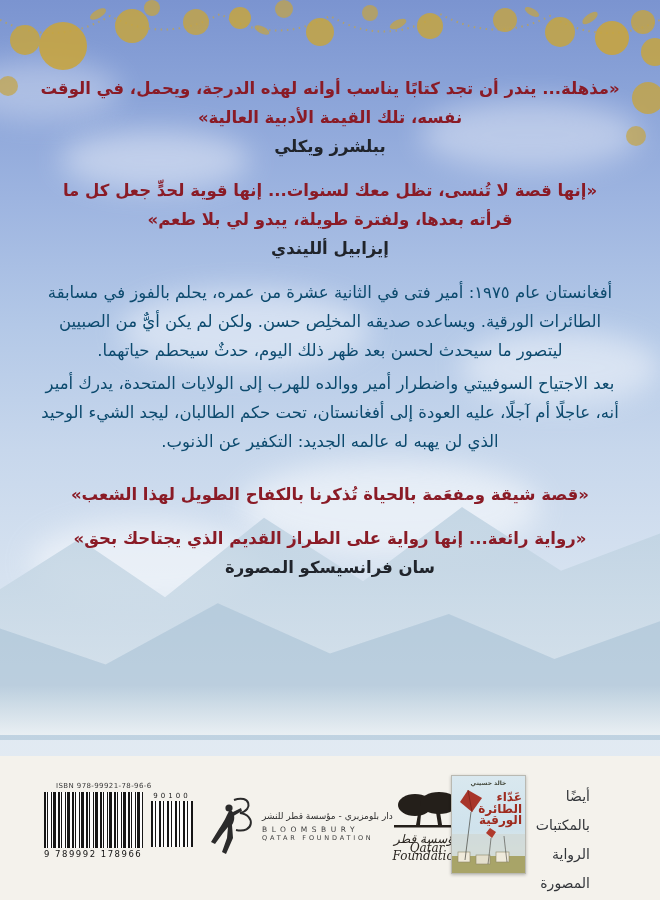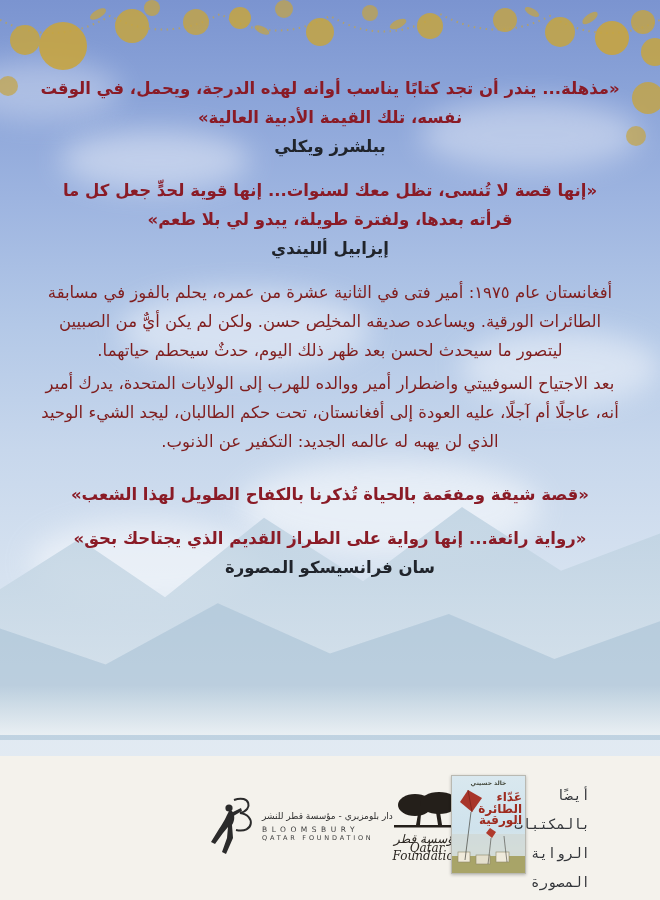--- a/index.html
+++ b/index.html
@@ -30,21 +30,21 @@
 
   
   .ornaments{position:absolute;left:0;top:0;width:660px;height:175px;z-index:1;}
 
   
   .content{position:absolute;left:40px;right:40px;top:74px;z-index:2;
            direction:rtl;text-align:center;}
   .q-text{color:#8a1b26;font-weight:bold;font-size:16.5px;line-height:29px;}
   .q-attr{color:#20242b;font-weight:bold;font-size:16.5px;line-height:29px;}
   .quote{margin-bottom:15px;}
-  .synopsis{color:#7f1d1d;font-size:16.5px;line-height:29px;margin-bottom:4px;}
+  .synopsis{color:#0c4a6e;font-size:16.5px;line-height:29px;margin-bottom:4px;}
   .syn-wrap{margin-bottom:24px;}
 
   
   .banner{position:absolute;left:0;top:727px;width:660px;height:29px;z-index:3;
     background:linear-gradient(180deg,#6f0f16 0%,#9c1a22 35%,#a81f27 70%,#8c151d 100%);
     display:flex;align-items:center;justify-content:center;}
   .banner span{color:#f4ebe7;font-size:13px;font-weight:bold;letter-spacing:3px;}
 
   
   .bottom{position:absolute;left:0;top:756px;width:660px;height:144px;z-index:3;
@@ -79,21 +79,21 @@
     background:linear-gradient(180deg,#d9e8ef 0%,#cfe2ec 55%,#dfe9e6 75%,#d6d4b9 100%);
     border:1px solid #b9b9b2;box-shadow:0 1px 3px rgba(0,0,0,.25);overflow:hidden;}
   .thumb-author{position:absolute;left:0;right:0;top:3px;text-align:center;
     font-size:6px;color:#43483b;font-weight:bold;}
   .thumb-title{position:absolute;right:3px;top:16px;text-align:right;direction:rtl;
     color:#9e2b1f;font-weight:bold;font-size:12px;line-height:11.5px;}
   .thumb svg{position:absolute;left:0;top:0;}
 
   
   .side-note{position:absolute;left:528px;top:26px;width:62px;text-align:right;direction:rtl;}
-  .side-note div{font-size:14px;color:#33363a;line-height:29px;white-space:nowrap;font-family:Liberation Mono, monospace;}
+  .side-note div{font-size:14px;color:#33363a;line-height:29px;white-space:nowrap;}
 </style>
 </head>
 <body>
 
 <div class="book">
 
   <div class="sky"></div>
   <div class="cloud c1"></div>
   <div class="cloud c2"></div>
   <div class="cloud c3"></div>
@@ -157,20 +157,31 @@
     </div>
     <div class="quote">
       <div class="q-text">«رواية رائعة... إنها رواية على الطراز القديم الذي يجتاحك بحق»</div>
       <div class="q-attr">سان فرانسيسكو المصورة</div>
     </div>
   </div>
 
 
   <div class="bottom">
 
+    <div class="isbn-block">
+      <div class="isbn-label">ISBN 978-99921-78-96-6</div>
+      <div class="bars-row">
+        <div class="bars-main"></div>
+        <div class="addon">
+          <div class="addon-digits">90100</div>
+          <div class="bars-addon"></div>
+        </div>
+      </div>
+      <div class="isbn-number">9 789992 178966</div>
+    </div>
 
     <div class="bloomsbury">
       <svg width="52" height="64" viewBox="0 0 52 64">
         <g stroke="#2b2b2b" stroke-width="2" fill="none">
           <path d="M32 6 C48 0 52 16 38 19 C54 21 52 40 34 36"></path>
         </g>
         <g fill="#2b2b2b">
           <circle cx="27" cy="14" r="3.6"></circle>
           <path d="M27 17 C24 23 22 28 17 35 L9 48 L13 50 L21 39 L26 33 L25 44 L20 58 L24 60 L31 44 L30 31 C33 26 33 21 30 17 Z"></path>
           <path d="M27 20 L39 14 L40 17 L28 24 Z"></path>

